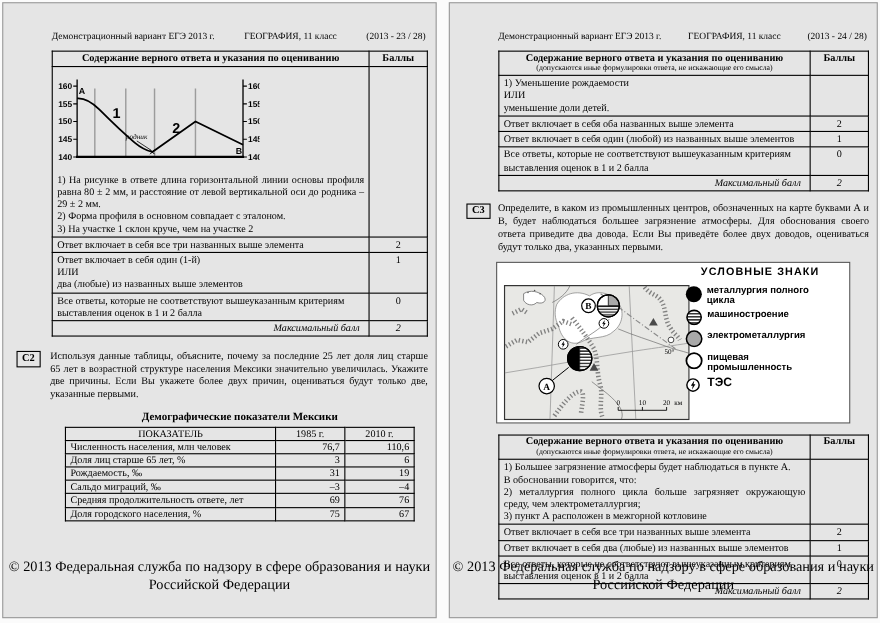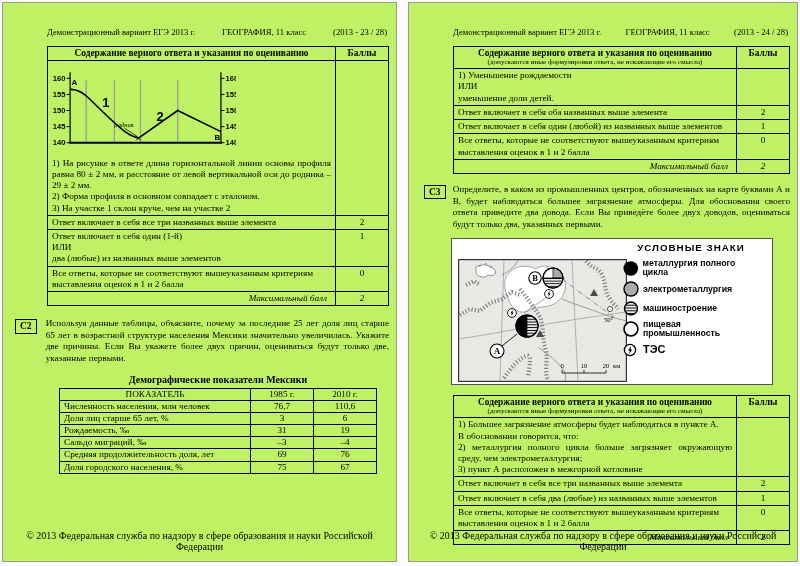--- a/index.html
+++ b/index.html
@@ -1,18 +1,18 @@
 <!DOCTYPE html>
 <html><head>
 <meta charset="utf-8">
 <style>
   html,body{margin:0;padding:0;}
   body{width:800px;height:566px;background:#fbfbfb;position:relative;
        font-family:"Liberation Serif",serif;color:#000;}
-  .page{position:absolute;top:2px;height:560px;background:#bef264;
+  .page{position:absolute;top:2px;height:560px;background:#e5e5e5;
         border:1px solid #999;box-sizing:border-box;}
   .page-left{left:2px;width:395px;}
   .page-right{left:408px;width:390px;}
   .content{padding:24px 7px 0 44px;}
   .pagehead{display:flex;justify-content:space-between;font-size:8.6px;
             margin-bottom:9px;padding-right:2px;}
   table.scoring{width:100%;border-collapse:collapse;font-size:9.2px;line-height:1.22;}
   table.scoring td{border:1px solid #000;padding:1px 4px;vertical-align:top;}
   td.thead{text-align:center;font-weight:bold;font-size:9.4px;}
   .subtitle{display:block;font-weight:normal;font-size:7.1px;line-height:1.1;}
@@ -21,34 +21,34 @@
   tr.maxrow td.mlabel{text-align:right;font-style:italic;padding-right:8px;}
   tr.maxrow td.score{font-style:italic;}
   .qsection{display:flex;align-items:flex-start;font-size:9.2px;line-height:1.25;}
   .qsection .cmark{flex:0 0 auto;border:1.5px solid #000;font-weight:bold;
         font-size:9.5px;padding:0 4px;margin-top:1px;line-height:1.3;}
   .qsection .qtext{text-align:justify;}
   .ml12{margin-left:-32px;}
   .demotitle{text-align:center;font-weight:bold;font-size:10px;margin:10px 0 3px 0;}
   table.demo{border-collapse:collapse;font-size:9.2px;margin:0 auto;width:318px;line-height:1.2;}
   table.demo td{border:1px solid #000;padding:0 4px;}
-  table.demo .num{width:54px;text-align:center;}
+  table.demo .num{width:54px;text-align:right;}
   table.demo .h{text-align:center;}
-  .footer{position:absolute;bottom:9px;left:0;width:100%;text-align:center;
-          font-size:10px;}
+  .footer{position:absolute;bottom:22px;left:0;width:100%;text-align:center;
+          font-size:13px;}
   .chartwrap{margin:2px 0 3px -2px;}
   .points{font-size:9.2px;}
   .mapbox{border:1px solid #555;width:322px;height:147px;position:relative;
           margin:8px 0 0 -2px;box-sizing:border-box;background:#fff;}
   .mapsvg{position:absolute;left:6px;top:20px;}
   .legend{position:absolute;left:170px;top:3px;width:138px;
           font-family:"Liberation Sans",sans-serif;}
   .legend-title{font-weight:bold;font-size:9.8px;letter-spacing:1px;text-align:center;
           margin-bottom:6px;}
-  .legend-item{display:flex;align-items:center;gap:3px;margin-bottom:4px;}
+  .legend-item{display:flex;align-items:flex-start;gap:3px;margin-bottom:4px;}
   .legend-item .lbl{font-weight:bold;font-size:8.7px;line-height:1.05;}
   .legend-item .lbl-big{font-weight:bold;font-size:11px;} .mt10{margin-top:10px;} .mt12{margin-top:12px;}
 </style>
 </head>
 <body>
 
 <div class="page page-left">
   <div class="content">
     <div class="pagehead">
       <span>Демонстрационный вариант ЕГЭ 2013 г.</span>
@@ -164,21 +164,21 @@
         <td>Рождаемость, ‰</td>
         <td class="num">31</td>
         <td class="num">19</td>
       </tr>
       <tr>
         <td>Сальдо миграций, ‰</td>
         <td class="num">–3</td>
         <td class="num">–4</td>
       </tr>
       <tr>
-        <td>Средняя продолжительность доля, лет</td>
+        <td>Средняя продолжительность ответе, лет</td>
         <td class="num">69</td>
         <td class="num">76</td>
       </tr>
       <tr>
         <td>Доля городского населения, %</td>
         <td class="num">75</td>
         <td class="num">67</td>
       </tr>
     </tbody>
       </table>
@@ -319,36 +319,36 @@
 
       <div class="legend">
         <div class="legend-title">УСЛОВНЫЕ ЗНАКИ</div>
         <div class="legend-item">
           <svg width="18" height="17" viewBox="0 0 18 17">
             <circle cx="9" cy="8.5" r="7.5" fill="#000"></circle>
           </svg>
           <span class="lbl">металлургия полного цикла</span>
         </div>
         <div class="legend-item">
-          <svg width="18" height="16" viewBox="0 0 18 16">
-            <circle cx="9" cy="8" r="7" fill="#a9a9a9" stroke="#000" stroke-width="1.4"></circle>
-          </svg>
-          <span class="lbl">электрометаллургия</span>
-        </div>
-        <div class="legend-item">
           <svg width="18" height="15" viewBox="0 0 18 15">
             <defs>
               <pattern id="st-legend" patternUnits="userSpaceOnUse" width="5" height="2.8">
                 <rect width="5" height="2.8" fill="#fff"></rect>
                   <line x1="0" y1="1.4" x2="5" y2="1.4" stroke="#000" stroke-width="1.1"></line>
               </pattern>
             </defs>
             <circle cx="9" cy="7.5" r="6.5" fill="url(#st-legend)" stroke="#000" stroke-width="1.4"></circle>
           </svg>
           <span class="lbl">машиностроение</span>
+        </div>
+        <div class="legend-item">
+          <svg width="18" height="16" viewBox="0 0 18 16">
+            <circle cx="9" cy="8" r="7" fill="#a9a9a9" stroke="#000" stroke-width="1.4"></circle>
+          </svg>
+          <span class="lbl">электрометаллургия</span>
         </div>
         <div class="legend-item">
           <svg width="18" height="16" viewBox="0 0 18 16">
             <circle cx="9" cy="8" r="7" fill="#fff" stroke="#000" stroke-width="1.6"></circle>
           </svg>
           <span class="lbl">пищевая промышленность</span>
         </div>
         <div class="legend-item">
           <svg width="18" height="14" viewBox="0 0 18 14">
             <circle cx="8" cy="7" r="5.6" fill="#fff" stroke="#000" stroke-width="1.3"></circle>

